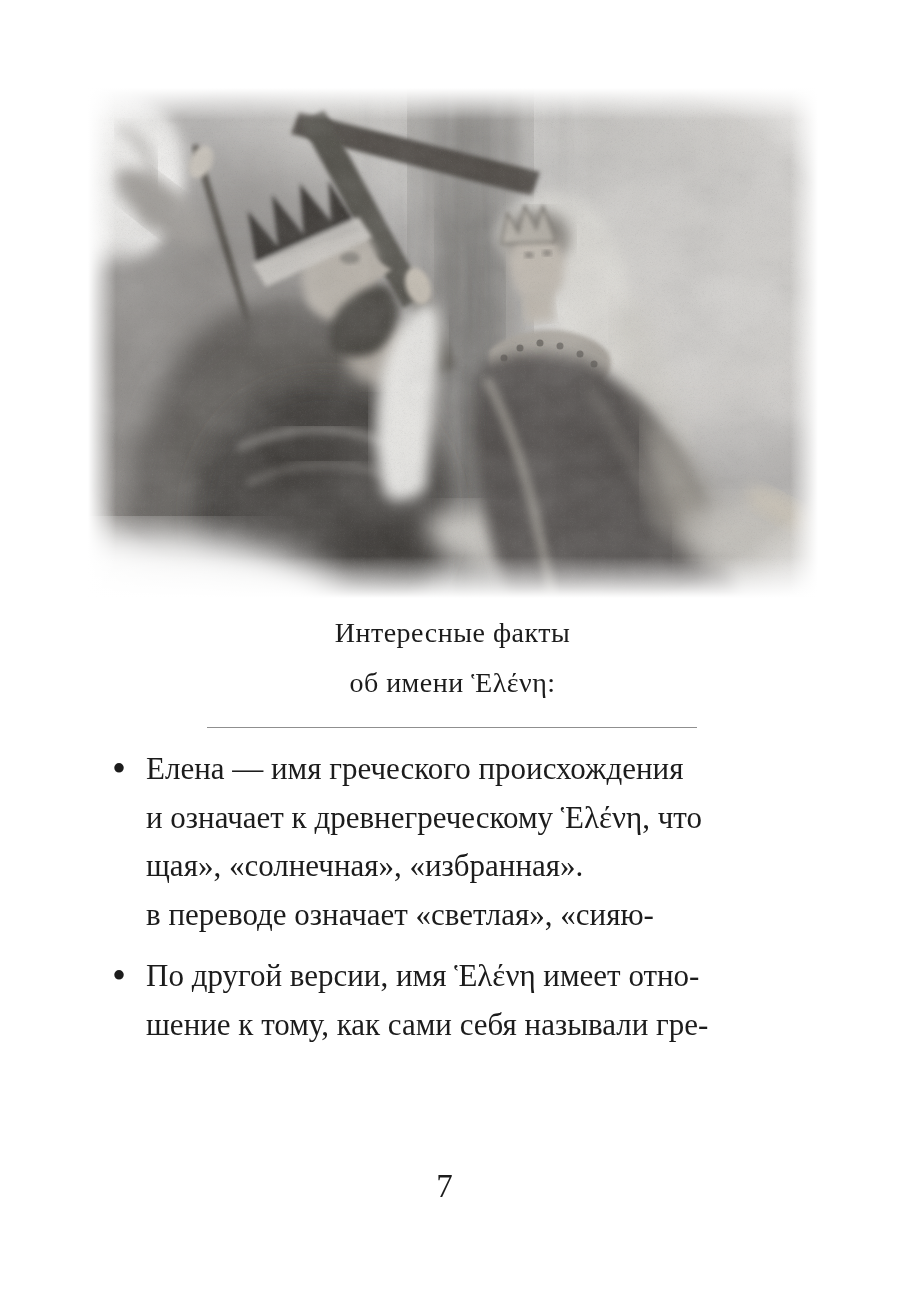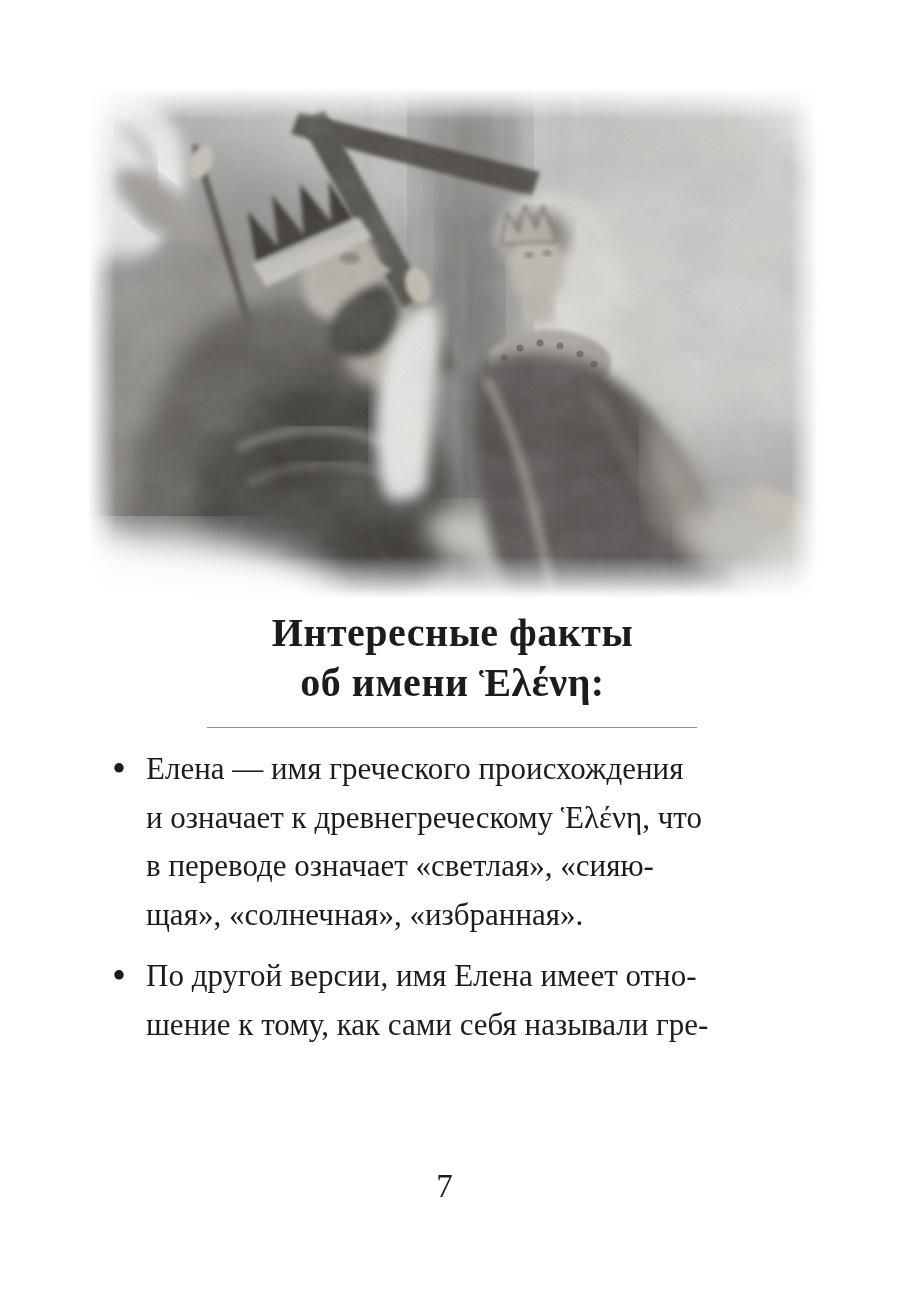--- a/index.html
+++ b/index.html
@@ -12,22 +12,22 @@
     color:#1c1c1c;
   }
   .page{position:absolute;inset:0;}
   .illustration{
     position:absolute;left:88px;top:88px;width:730px;height:510px;
   }
   .illustration svg{display:block;width:730px;height:510px;}
   .heading{
     position:absolute;left:0;right:0;top:608px;
     text-align:center;
-    font-weight:bold;
-    font-size:40px;line-height:50px;
+    font-weight:normal;
+    font-size:28px;line-height:50px;
     letter-spacing:0.5px;
   }
   .divider{
     position:absolute;left:207px;top:727px;width:490px;height:0;
     border-top:1px solid #8f8f8f;
   }
   .facts{
     position:absolute;left:112px;top:745px;width:696px;
     list-style:none;margin:0;padding:0;
     font-size:31px;line-height:48.5px;
@@ -189,25 +189,25 @@
     <span class="fact-line">об имени Ἑλένη:</span>
   </h1>
 
   <div class="divider"></div>
 
   <ul class="facts">
     <li class="fact">
       <span class="bullet">•</span>
       <span class="fact-line">Елена — имя греческого происхождения</span>
       <span class="fact-line">и означает к древнегреческому Ἑλένη, что</span>
+      <span class="fact-line">щая», «солнечная», «избранная».</span>
       <span class="fact-line">в переводе означает «светлая», «сияю-</span>
-      <span class="fact-line">щая», «солнечная», «избранная».</span>
     </li>
     <li class="fact">
       <span class="bullet">•</span>
-      <span class="fact-line">По другой версии, имя Елена имеет отно-</span>
+      <span class="fact-line">По другой версии, имя Ἑλένη имеет отно-</span>
       <span class="fact-line">шение к тому, как сами себя называли гре-</span>
     </li>
   </ul>
 
   <div class="page-number">7</div>
 
 </div>
 
 </body></html>

